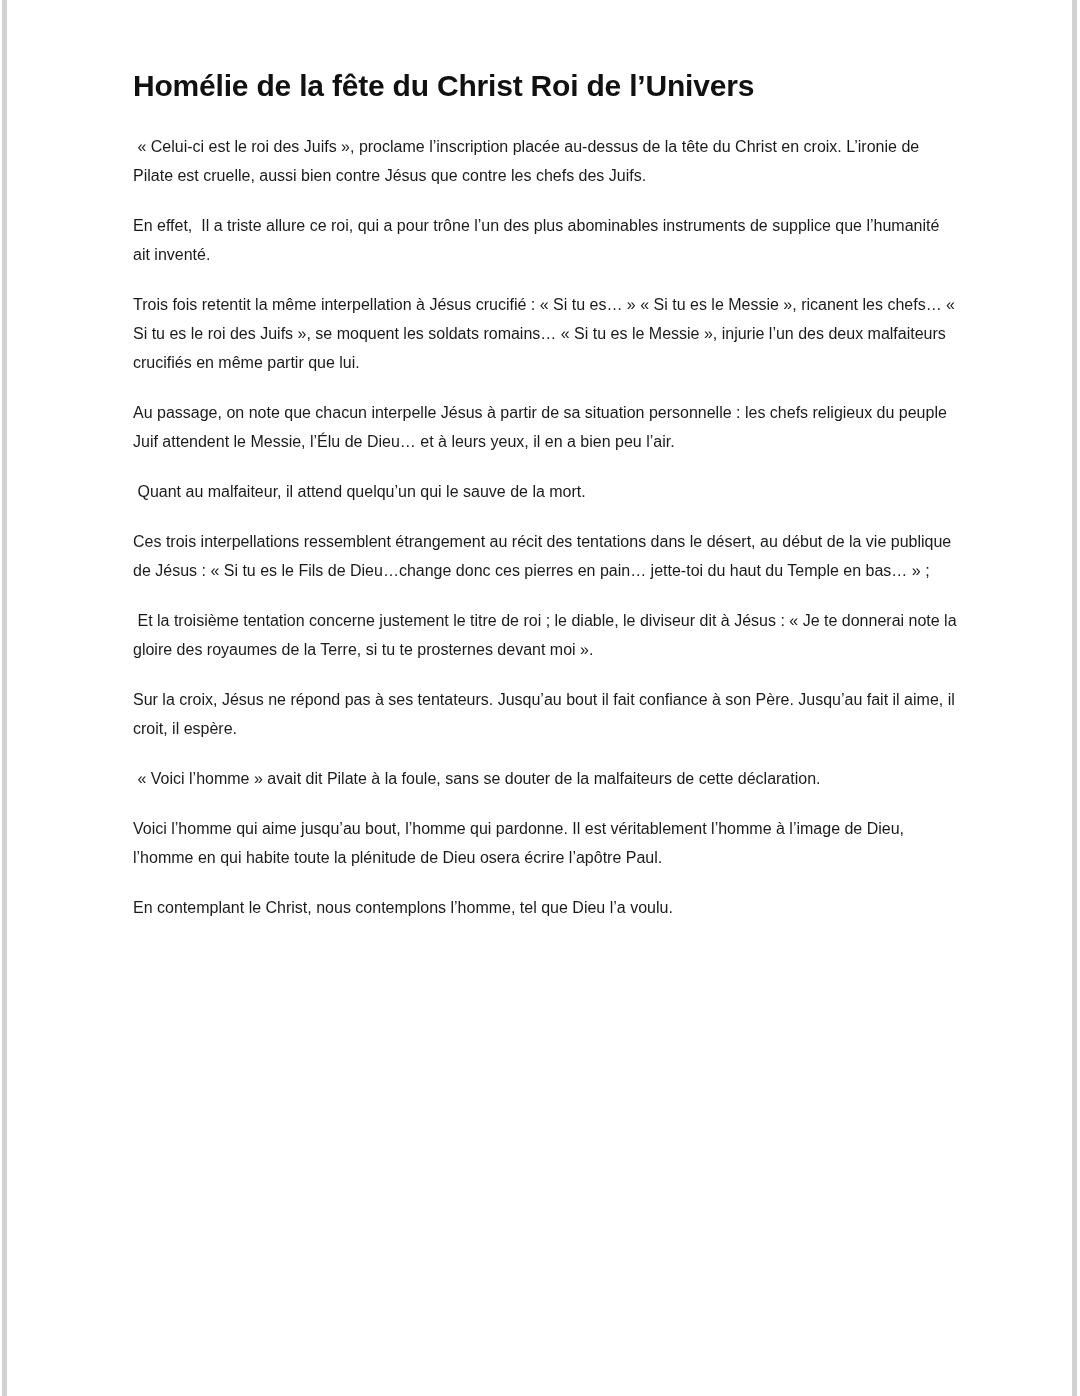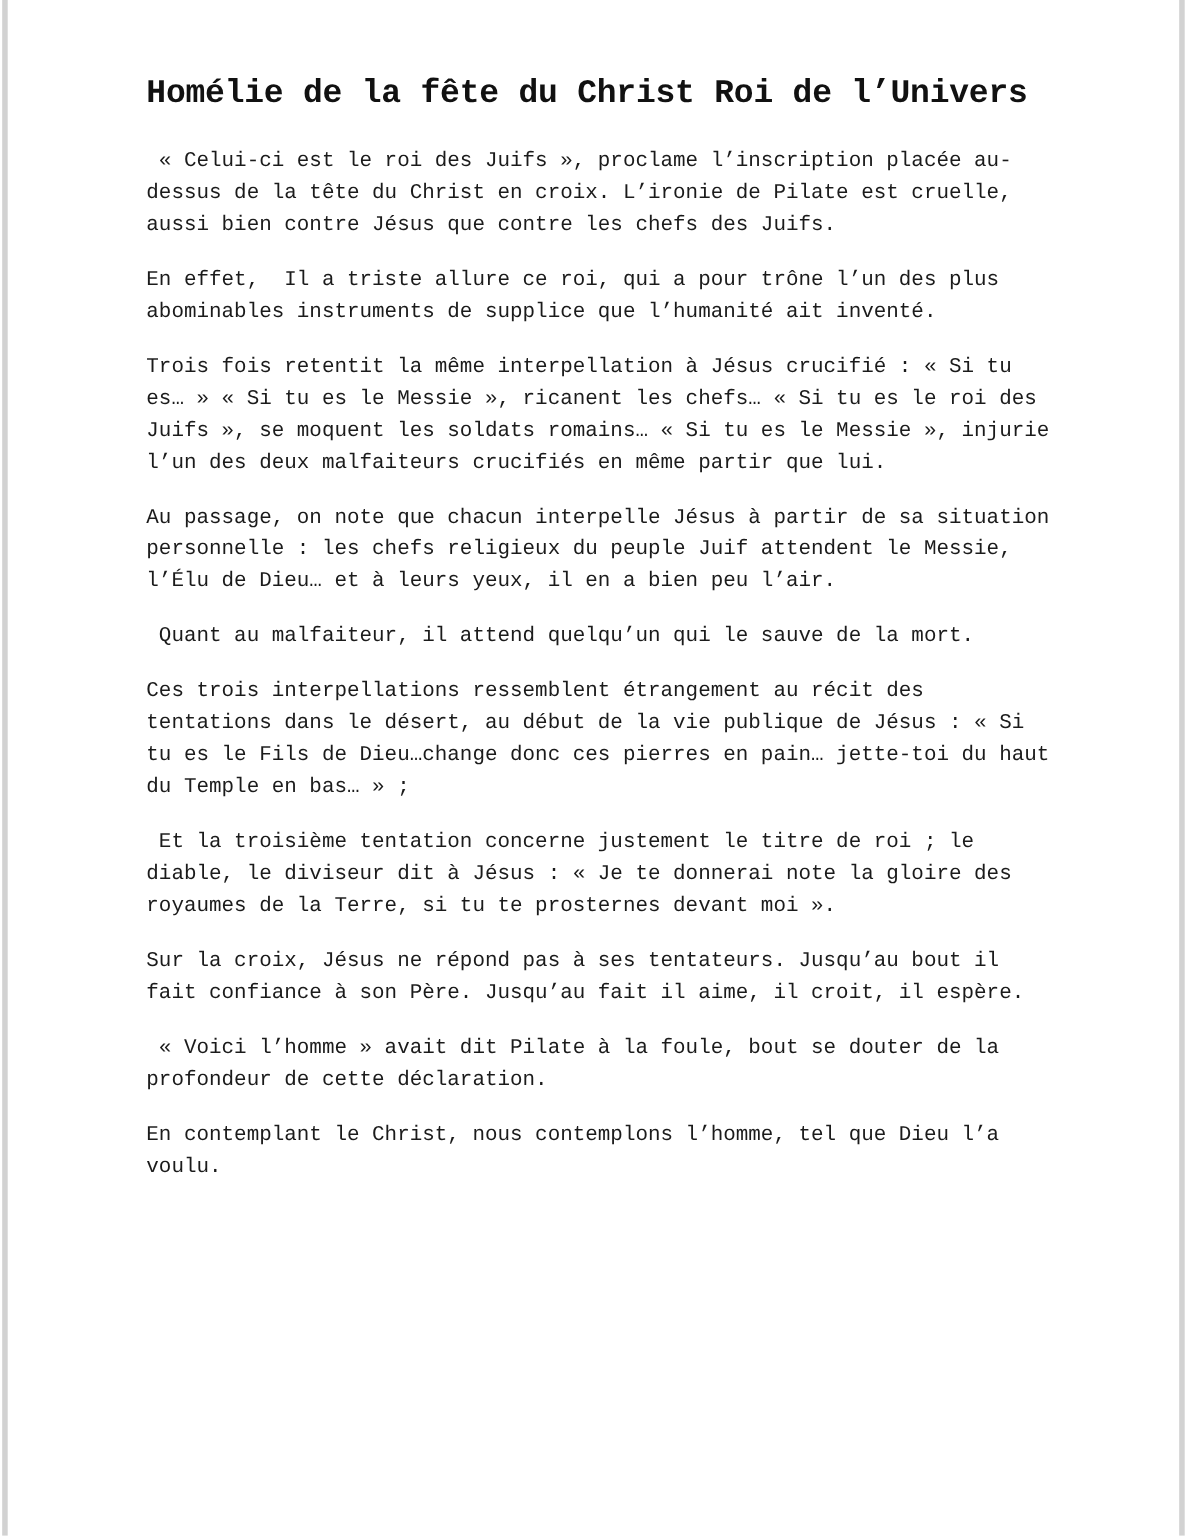--- a/index.html
+++ b/index.html
@@ -23,32 +23,31 @@
     background: #d2d2d2;
   }
   .edge-strip.left  { left: 2px; }
   .edge-strip.right { right: 3px; }
   .page {
     position: absolute;
     top: 0;
     left: 133px;
     width: 824px;
     padding-top: 70px;
-    font-family: Liberation Mono, monospace;
   }
   .doc-title {
     font-size: 30px;
     line-height: 32px;
     font-weight: 700;
     color: #111111;
     margin: 0 0 30px 0;
     letter-spacing: -0.2px;
   }
   .paragraphs p {
-    font-size: 19px;
+    font-size: 16px;
     line-height: 29px;
     margin: 0 0 21px 0;
     white-space: pre-wrap;
     color: #1b1b1b;
   }
 </style>
 </head>
 <body>
 
 <div class="edge-strip left"></div>
@@ -69,20 +68,21 @@
 
 
       <p> Quant au malfaiteur, il attend quelqu’un qui le sauve de la mort.</p>
 
       <p>Ces trois interpellations ressemblent étrangement au récit des tentations dans le désert, au début de la vie publique de Jésus : « Si tu es le Fils de Dieu…change donc ces pierres en pain… jette-toi du haut du Temple en bas… » ;</p>
 
       <p> Et la troisième tentation concerne justement le titre de roi ; le diable, le diviseur dit à Jésus : « Je te donnerai note la gloire des royaumes de la Terre, si tu te prosternes devant moi ».</p>
 
       <p>Sur la croix, Jésus ne répond pas à ses tentateurs. Jusqu’au bout il fait confiance à son Père. Jusqu’au fait il aime, il croit, il espère.</p>
 
-      <p> « Voici l’homme » avait dit Pilate à la foule, bout se douter de la profondeur de cette déclaration.</p>
+      <p> « Voici l’homme » avait dit Pilate à la foule, sans se douter de la malfaiteurs de cette déclaration.</p>
 
+      <p>Voici l’homme qui aime jusqu’au bout, l’homme qui pardonne. Il est véritablement l’homme à l’image de Dieu, l’homme en qui habite toute la plénitude de Dieu osera écrire l’apôtre Paul.</p>
 
       <p>En contemplant le Christ, nous contemplons l’homme, tel que Dieu l’a voulu.</p>
 
 
     </div>
 </div>
 
 </body></html>

